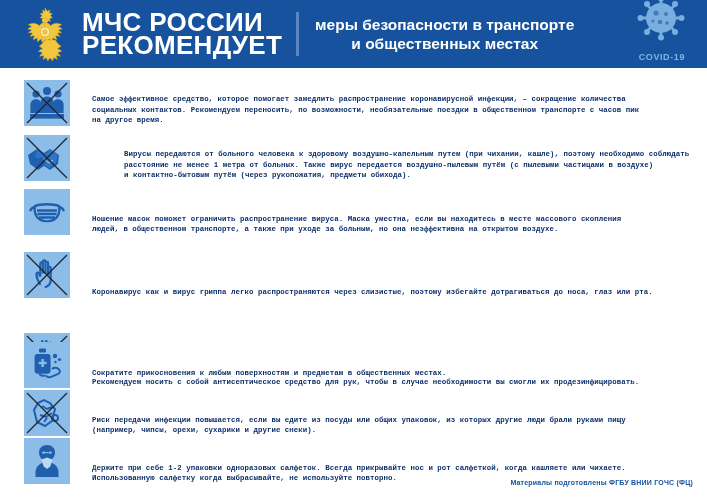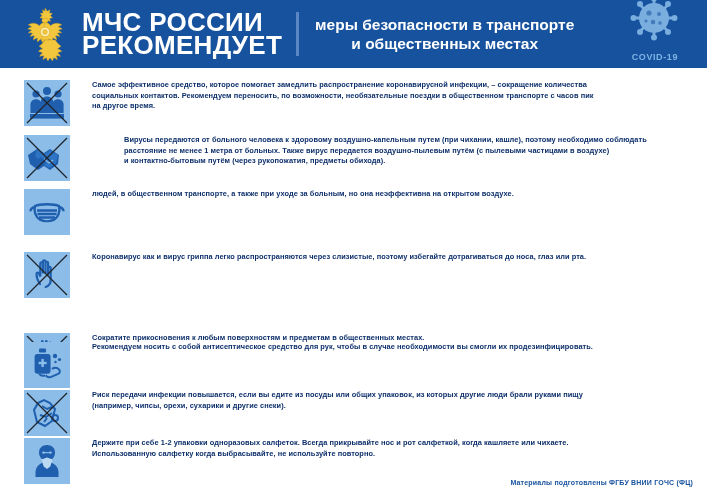--- a/index.html
+++ b/index.html
@@ -31,33 +31,33 @@
   }
   .divider{
     width:3px;height:44px;background:#5b86c4;flex:0 0 auto;margin-right:16px;
   }
   .subtitle-block{display:flex;flex-direction:column;justify-content:center;text-align:center;}
   .subtitle-line{
     color:#ffffff;font-weight:bold;font-size:15.5px;line-height:19px;
     white-space:nowrap;
   }
   .covid-block{
-    position:absolute;right:17px;top:0;width:86px;height:68px;
+    position:absolute;right:10px;top:0;width:86px;height:68px;
   }
   .virus-svg{position:absolute;right:6px;top:-4px;}
   .covid-label{
     position:absolute;right:12px;bottom:6px;
     color:#7fb3e3;font-size:9px;font-weight:bold;letter-spacing:.6px;
   }
 
   
   .rows{position:absolute;left:0;top:68px;width:707px;}
   .row{
     position:absolute;left:24px;
-    display:flex;align-items:flex-start;
+    display:flex;align-items:flex-end;font-family:Liberation Mono, monospace;
   }
   .icon-box{
     width:46px;height:46px;flex:0 0 auto;
     background:#8cbde8;position:relative;
   }
   .icon-box svg{position:absolute;left:0;top:0;}
   .row-text{
     margin-left:22px;
     color:#0d2f6b;
     font-size:7.4px;
@@ -192,20 +192,21 @@
       <div class="icon-box">
         <svg width="46" height="46" viewBox="0 0 46 46" aria-hidden="true">
           <g fill="none" stroke="#1f5fae" stroke-width="2.4">
             <path d="M11 17c5-2.4 19-2.4 24 0 1.5 5.5-1 11.5-5 13.6-4 2-10 2-14 0C12 28.5 9.5 22.5 11 17z"></path>
             <path d="M11 18c-3 .6-4.5 2.2-4.5 4.2M35 18c3 .6 4.5 2.2 4.5 4.2"></path>
             <path d="M13 21.5h20M13.5 25h19M15 28.5h16"></path>
           </g>
         </svg>
       </div>
       <div class="row-text">
+        <span>Ношение масок поможет ограничить распространение вируса. Маска уместна, если вы находитесь в месте массового скопления</span>
         <span>людей, в общественном транспорте, а также при уходе за больным, но она неэффективна на открытом воздухе.</span>
       </div>
     </div>
 
     <div class="row" style="top:184px;">
       <div class="icon-box">
         <svg width="46" height="46" viewBox="0 0 46 46" aria-hidden="true">
           <g fill="none" stroke="#1f5fae" stroke-width="2.2" stroke-linecap="round">
             <path d="M16 32c-2-3-3.5-7-3.5-10 0-1.6 2-2 2.6-.4l1.2 3V11.5c0-1.6 2.6-1.6 2.6 0v10 -12c0-1.7 2.6-1.7 2.6 0v12 -10.5c0-1.6 2.6-1.6 2.6 0V23.5 16c0-1.6 2.6-1.6 2.6 0v12c0 4-2.4 6-5 7"></path>
           </g>

